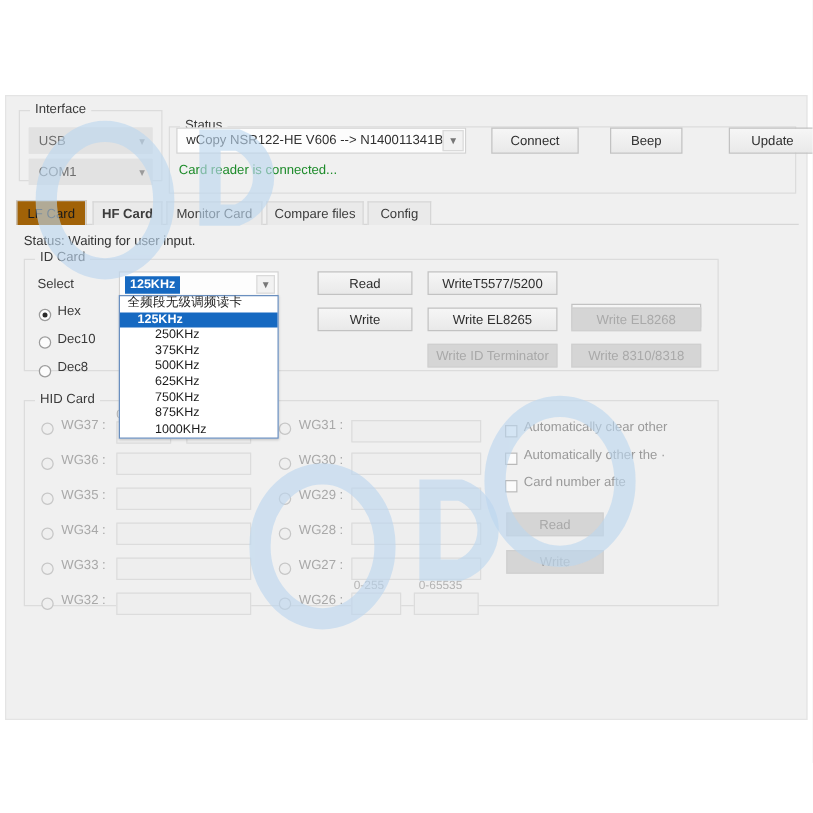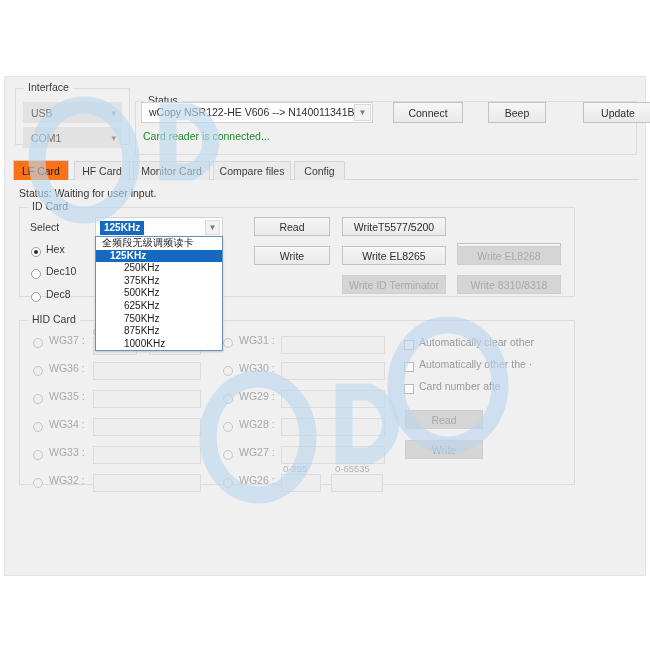--- a/index.html
+++ b/index.html
@@ -82,21 +82,21 @@
   
   #tabstrip{position:absolute;left:8px;top:84px;width:626px;height:19px;}
   #tabline{position:absolute;left:8px;top:102px;width:626px;height:1px;background:#d6d6d6;}
   .tab{
     position:absolute;top:0;height:19px;box-sizing:border-box;
     background:#eaeaea;border:1px solid #d6d6d6;border-bottom:none;
     font-size:10.5px;color:#3c3c3c;
     display:flex;align-items:center;justify-content:center;
     cursor:default;
   }
-  .tab.active{background:#f97316;height:20px;color:#1a1a1a;border-color:#cfcfcf;}
+  .tab.active{background:#a16207;height:20px;color:#1a1a1a;border-color:#cfcfcf;}
   
   .rad{
     position:absolute;width:10px;height:10px;border-radius:50%;
     border:1px solid #9c9c9c;background:#fcfcfc;box-sizing:border-box;
   }
   .rad.dim{border-color:#c6c6c6;background:#efefef;}
   .rad.on::after{
     content:"";position:absolute;left:2px;top:2px;width:4px;height:4px;
     border-radius:50%;background:#2b2b2b;
   }
@@ -159,21 +159,21 @@
   </div>
   <div class="btn" style="left:578px;top:25px;width:70px;height:21px;">
     <span>Update</span>
   </div>
 
   <div id="tabline"></div>
   <div id="tabstrip">
     <div class="tab active" style="left:0px;width:56px;top:-1px;">
       <span>LF Card</span>
     </div>
-    <div class="tab" style="left:61px;width:56px;">
+    <div class="tab" style="left:61px;width:56px;font-weight:bold;">
       <span>HF Card</span>
     </div>
     <div class="tab" style="left:120px;width:77px;">
       <span>Monitor Card</span>
     </div>
     <div class="tab" style="left:200px;width:78px;">
       <span>Compare files</span>
     </div>
     <div class="tab" style="left:281px;width:51px;">
       <span>Config</span>

